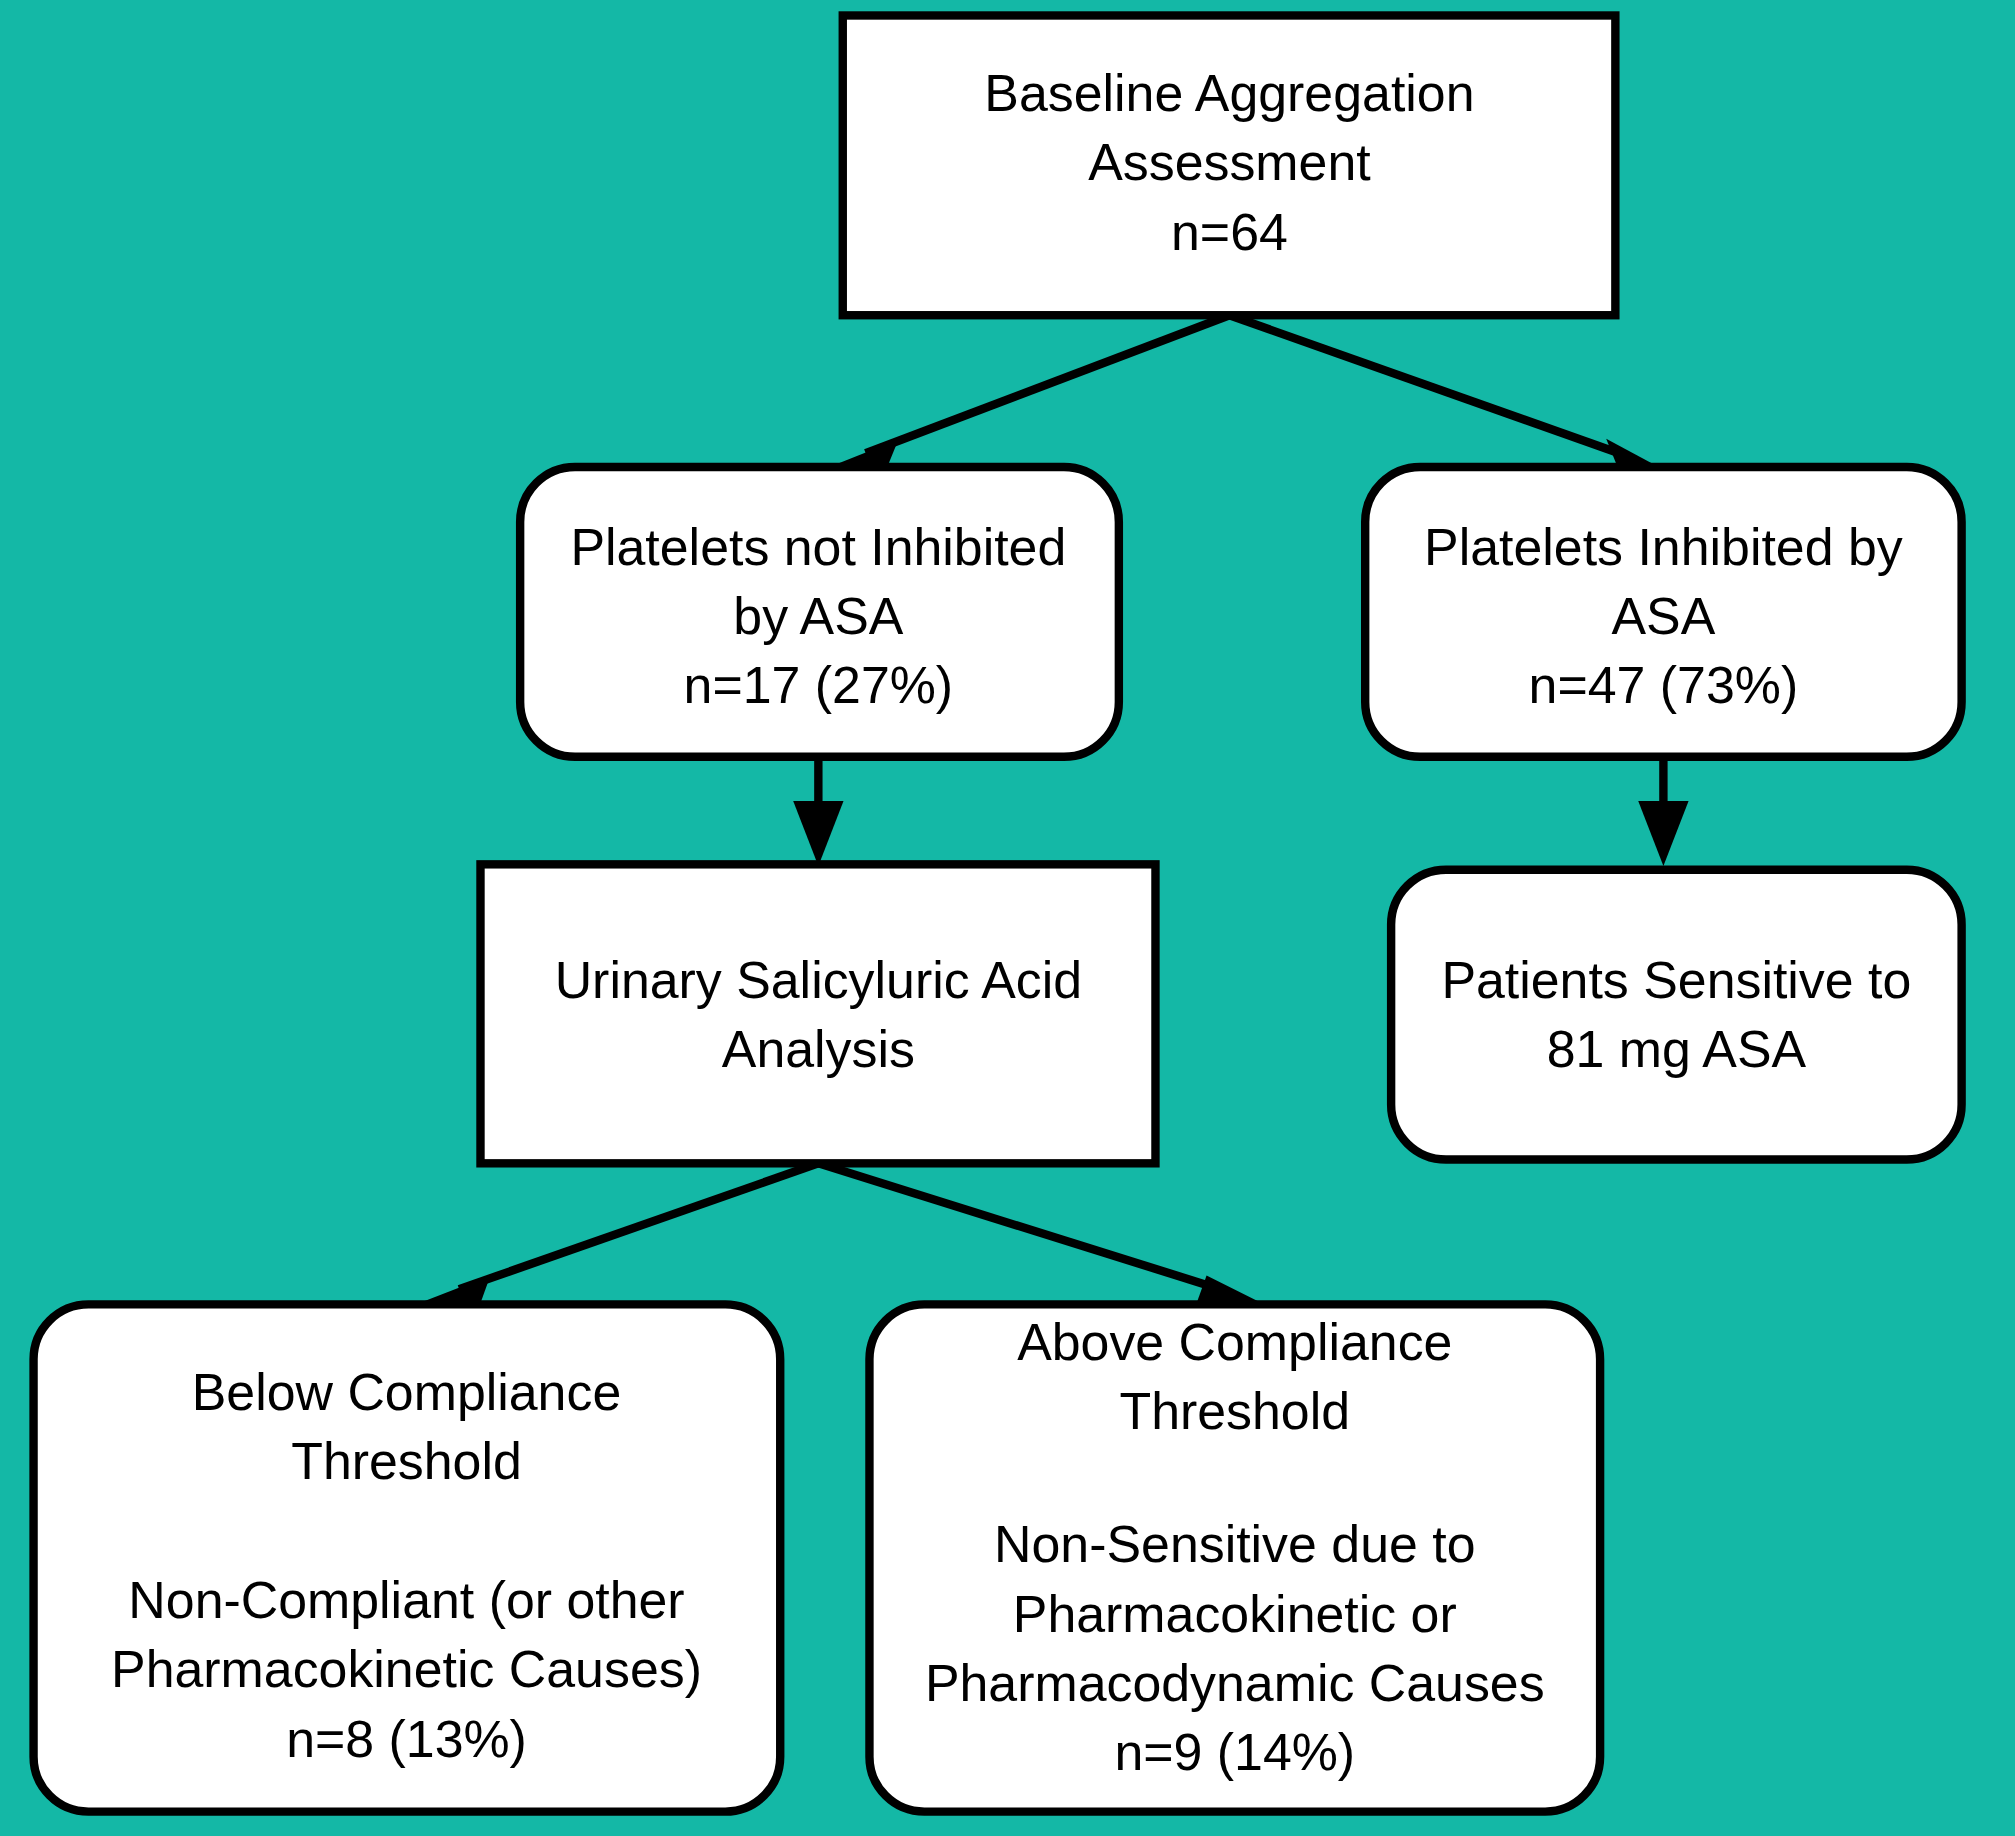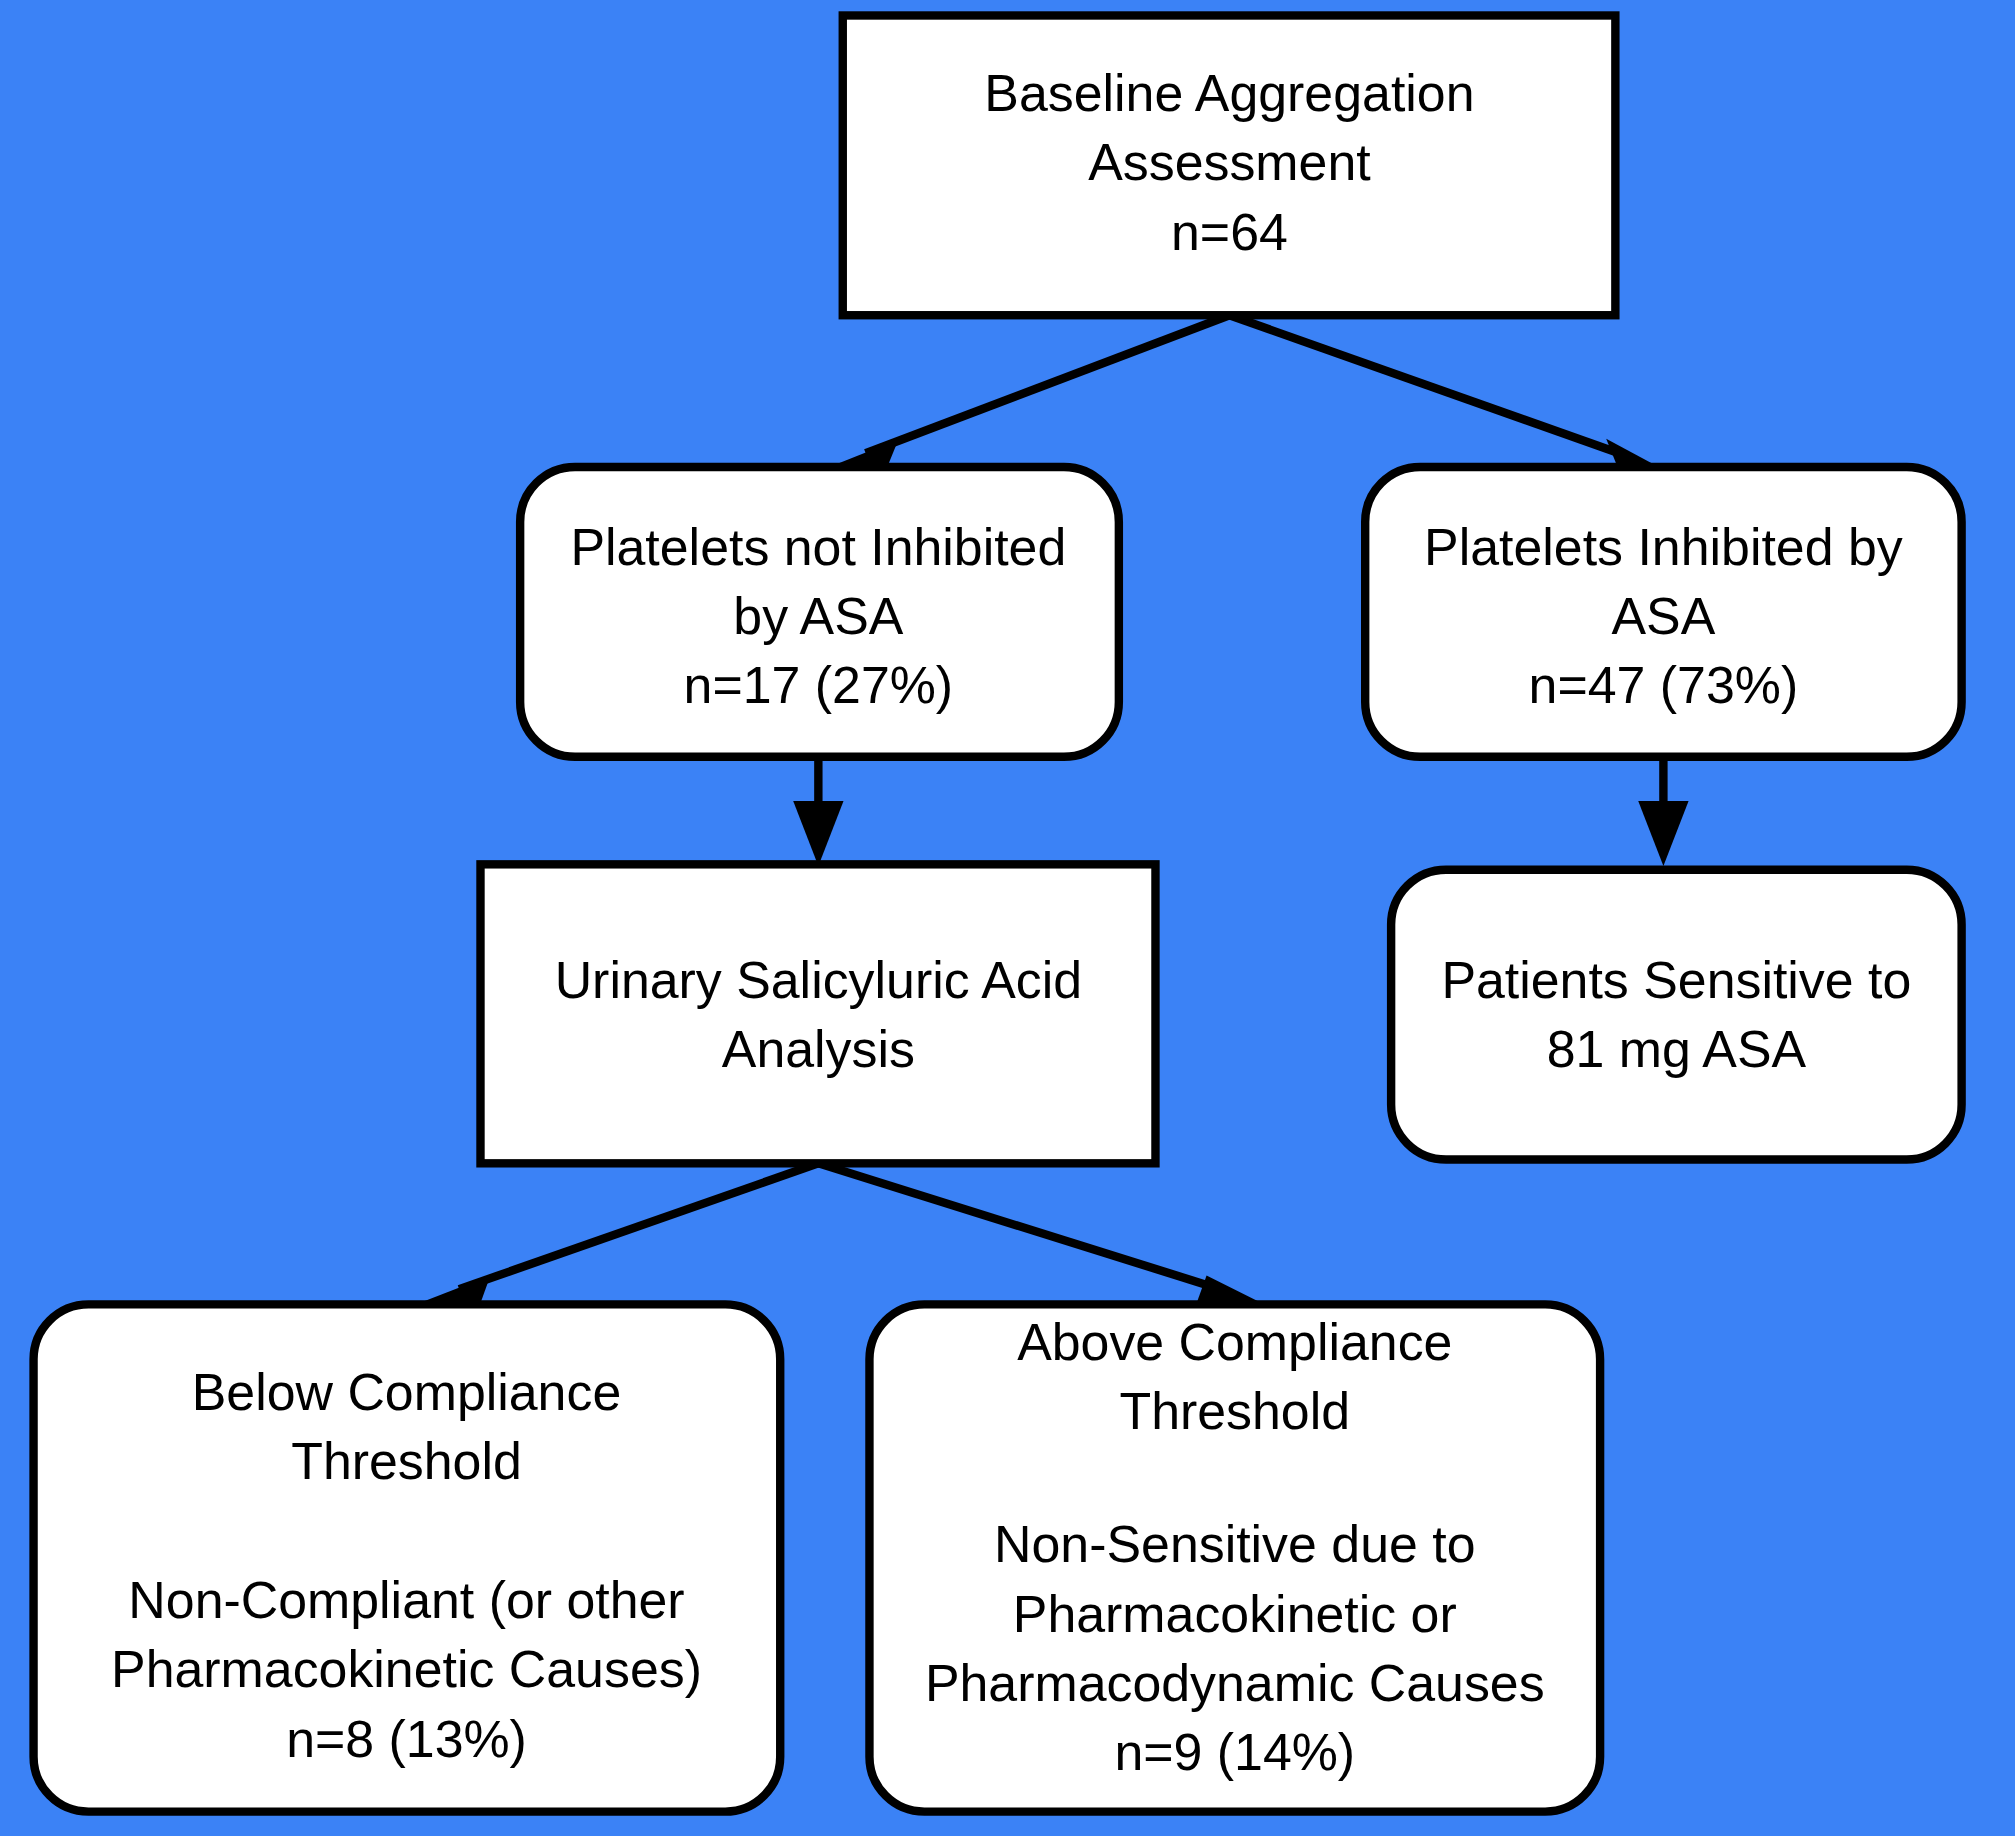--- a/index.html
+++ b/index.html
@@ -10,21 +10,21 @@
   body {
     width: 2015px;
     height: 1837px;
     font-family: "Liberation Sans", sans-serif;
     overflow: hidden;
   }
   #flowchart-root {
     position: relative;
     width: 2015px;
     height: 1837px;
-    background: #3b82f6;
+    background: #14b8a6;
   }
   svg.chart-canvas {
     display: block;
     width: 2015px;
     height: 1837px;
   }
   .node-shape {
     fill: #ffffff;
     stroke: #000000;
   }

